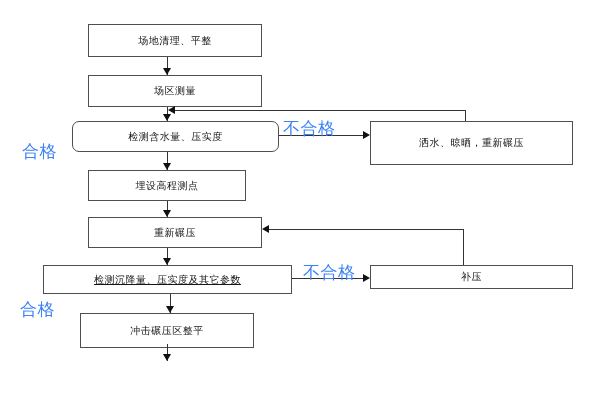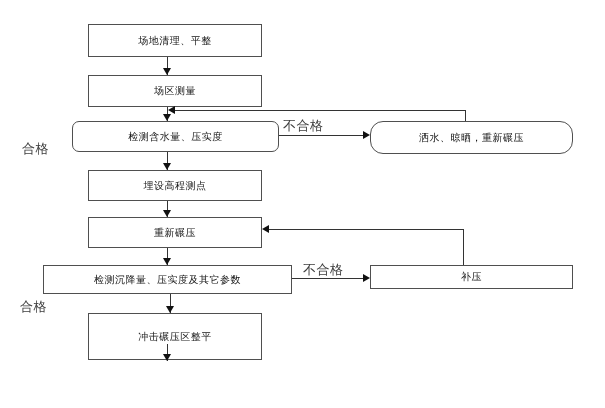--- a/index.html
+++ b/index.html
@@ -25,40 +25,40 @@
     letter-spacing: 0.5px;
   }
   .vline { position: absolute; width: 1px; background: #333333; }
   .hline { position: absolute; height: 1px; background: #333333; }
   .arr { position: absolute; width: 0; height: 0; }
   .arr.down  { border-left: 4px solid transparent; border-right: 4px solid transparent; border-top: 7px solid #111111; }
   .arr.right { border-top: 4px solid transparent; border-bottom: 4px solid transparent; border-left: 7px solid #111111; }
   .arr.left  { border-top: 4px solid transparent; border-bottom: 4px solid transparent; border-right: 7px solid #111111; }
   .lbl {
     position: absolute;
-    font-size: 13px;
-    color: #404040;
+    font-size: 17px;
+    color: #3b82f6;
     white-space: nowrap;
     letter-spacing: 0.5px;
   }
 </style>
 </head>
 <body>
 
 <div id="canvas">
 
   <div class="box" style="left:88px;  top:24px;  width:174px; height:33px;">场地清理、平整</div>
   <div class="box" style="left:88px;  top:75px;  width:174px; height:32px;">场区测量</div>
   <div class="box" style="left:72px;  top:121px; width:207px; height:31px;border-radius:7px;">检测含水量、压实度</div>
-  <div class="box" style="left:88px;  top:170px; width:174px; height:31px;">埋设高程测点</div>
+  <div class="box" style="left:88px;  top:170px; width:158px; height:31px;">埋设高程测点</div>
   <div class="box" style="left:88px;  top:217px; width:174px; height:31px;">重新碾压</div>
-  <div class="box" style="left:43px;  top:265px; width:249px; height:29px;">检测沉降量、压实度及其它参数</div>
-  <div class="box" style="left:88px;  top:313px; width:174px; height:47px;">冲击碾压区整平</div>
+  <div class="box" style="left:43px;  top:265px; width:249px; height:29px;text-decoration:underline;">检测沉降量、压实度及其它参数</div>
+  <div class="box" style="left:80px;  top:313px; width:174px; height:35px;">冲击碾压区整平</div>
 
-  <div class="box" style="left:370px; top:121px; width:203px; height:33px;border-radius:13px;">洒水、晾晒，重新碾压</div>
+  <div class="box" style="left:370px; top:121px; width:203px; height:44px;">洒水、晾晒，重新碾压</div>
   <div class="box" style="left:370px; top:265px; width:203px; height:24px;">补压</div>
 
   <div class="vline" style="left:167px; top:57px;  height:18px;"></div>
   <div class="arr down" style="left:163px; top:68px;"></div>
 
   <div class="vline" style="left:167px; top:107px; height:14px;"></div>
   <div class="arr down" style="left:163px; top:114px;"></div>
 
   <div class="vline" style="left:167px; top:152px; height:18px;"></div>
   <div class="arr down" style="left:163px; top:163px;"></div>

